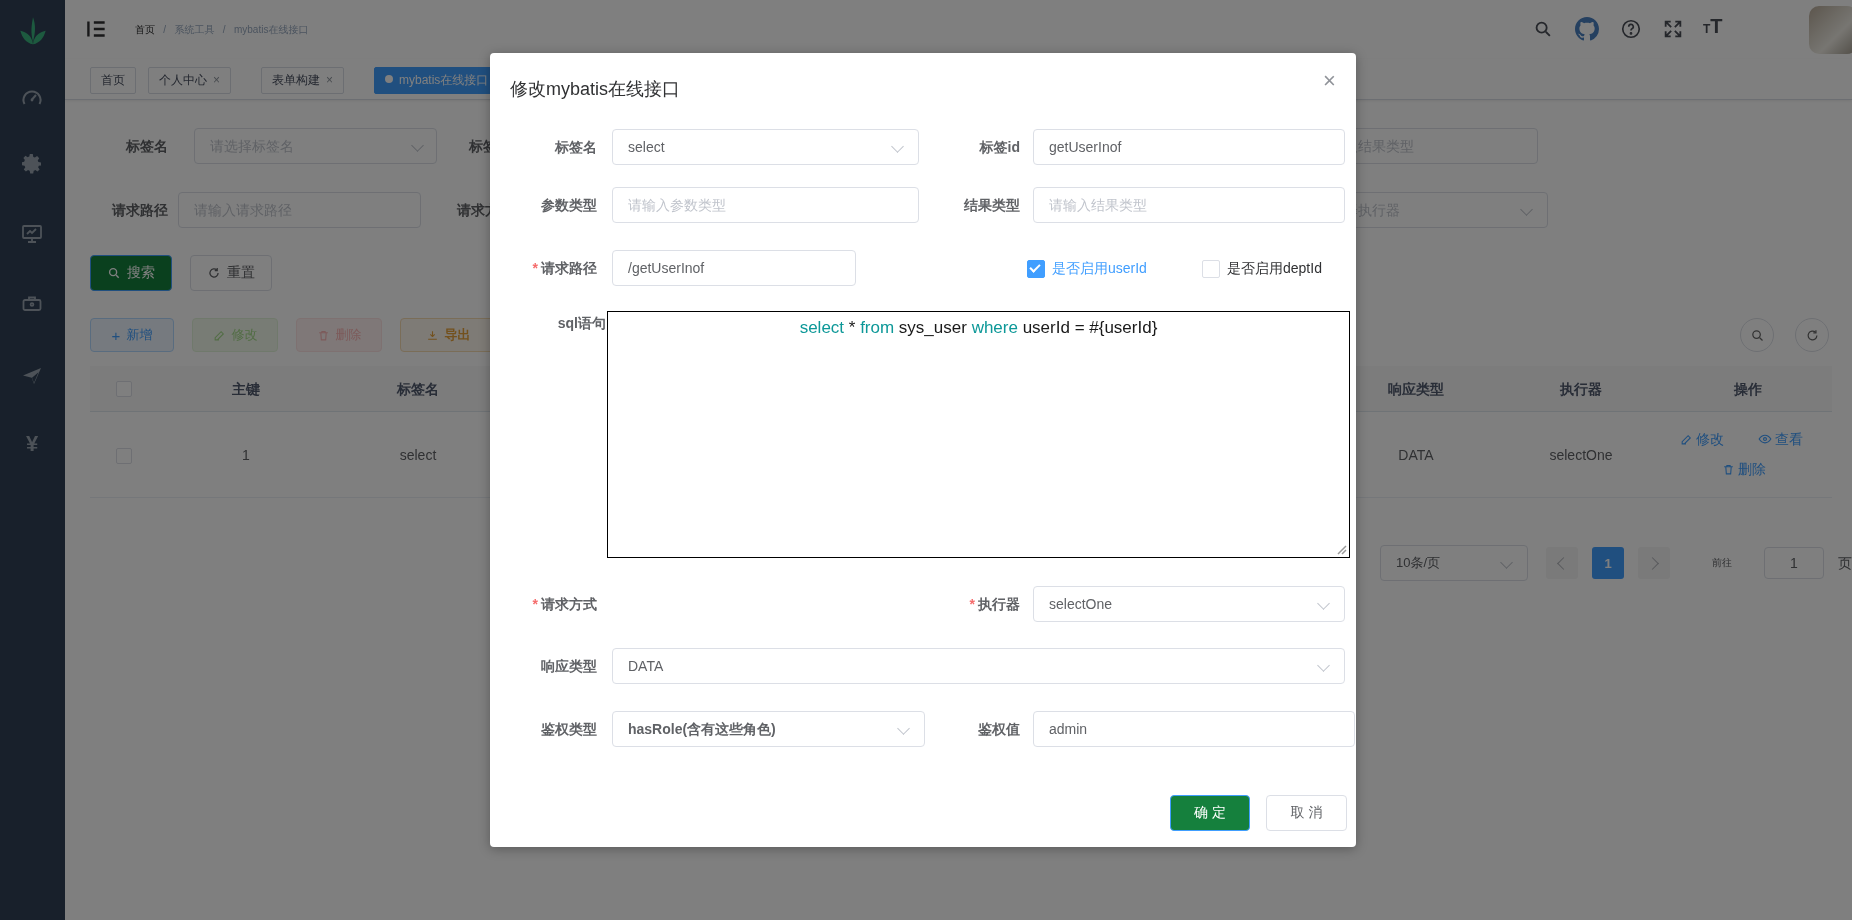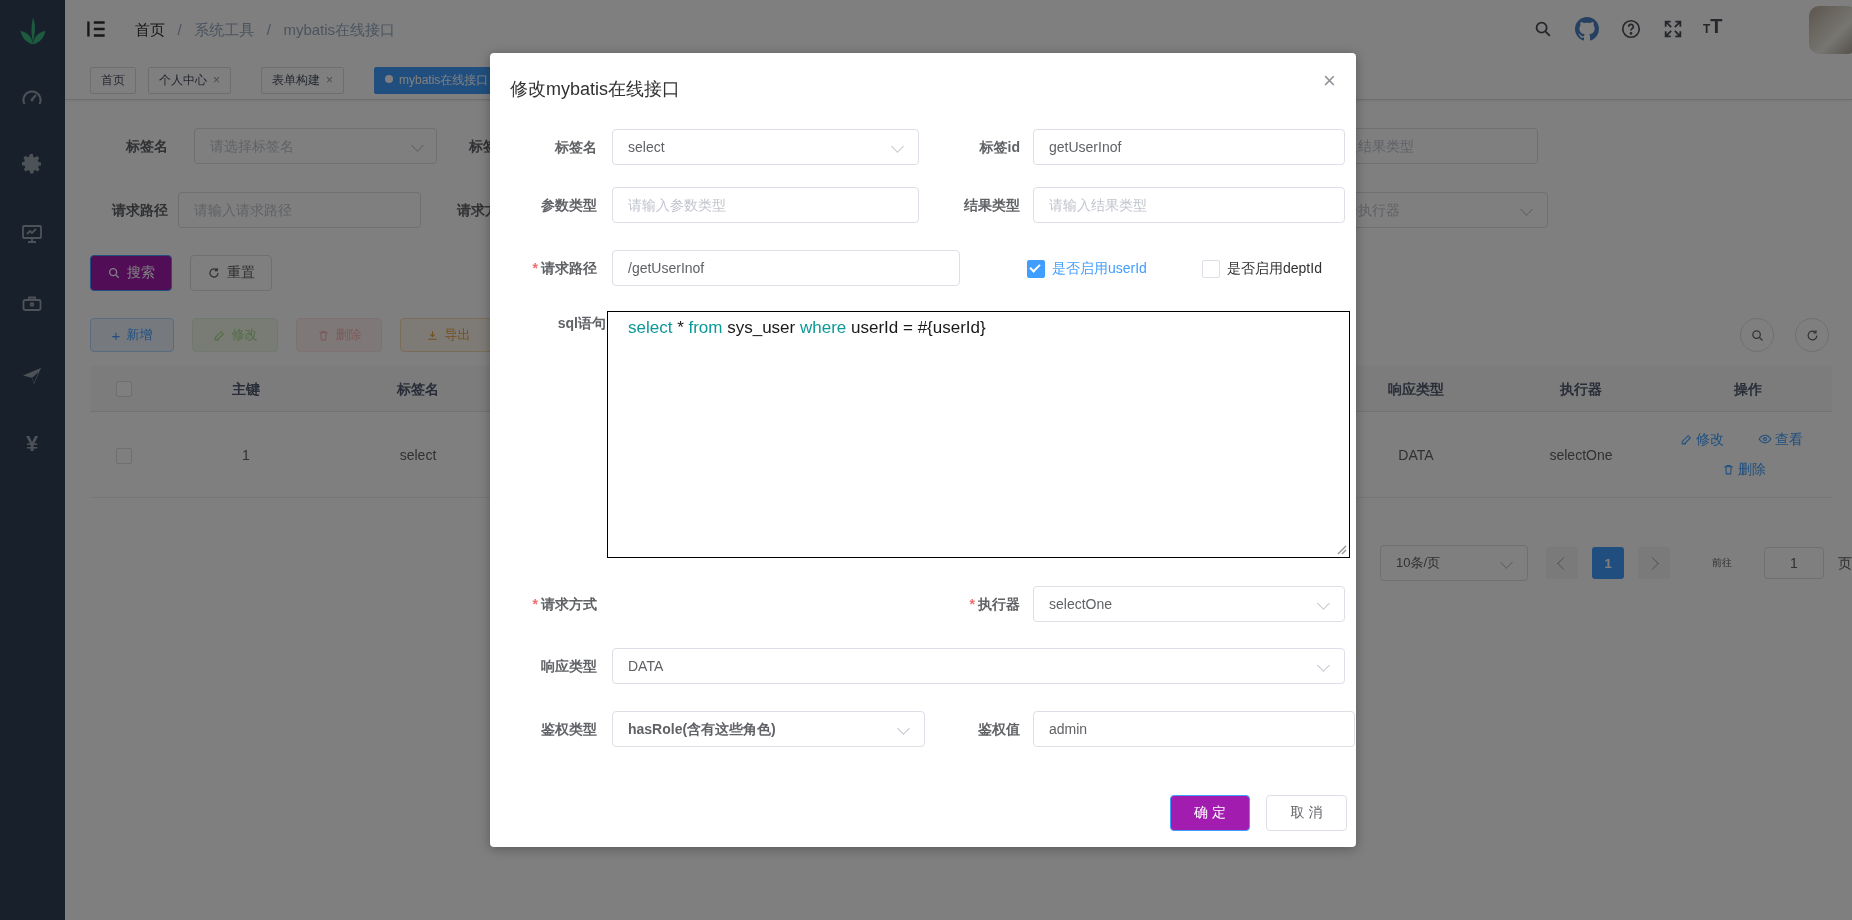--- a/index.html
+++ b/index.html
@@ -3,64 +3,64 @@
 <meta charset="utf-8">
 <style>
   html,body{margin:0;padding:0;background:#fff;font-family:"Liberation Sans","DejaVu Sans",sans-serif;}
   .stage{position:relative;width:1852px;height:920px;overflow:hidden;background:#fff;}
   .a{position:absolute;box-sizing:border-box;}
   
   .sidebar{left:0;top:0;width:65px;height:920px;background:#304156;}
   .side-ic{left:20px;width:24px;height:24px;color:#9aa5b1;}
   
   .navbar{left:65px;top:0;width:1787px;height:59px;background:#fff;box-shadow:0 1px 4px rgba(0,21,41,.08);}
-  .crumb{font-size:15px;line-height:59px;white-space:nowrap;}
+  .crumb{font-size:10px;line-height:59px;white-space:nowrap;}
   .crumb .c1{color:#303133;}
   .crumb .sep,.crumb .c2{color:#97a8be;}
   .nav-ic{color:#4a4e57;}
   
   .tabsbar{left:65px;top:59px;width:1787px;height:41px;background:#fff;border-bottom:1px solid #d8dce5;box-shadow:0 1px 3px rgba(0,0,0,.08);}
   .tag{position:absolute;top:8px;height:27px;line-height:25px;border:1px solid #d8dce5;background:#fff;color:#495060;font-size:12px;padding:0 10px;box-sizing:border-box;border-radius:2px;white-space:nowrap;}
   .tag .x{margin-left:6px;color:#8f969e;font-size:12px;}
   .tag.active{background:#409EFF;border-color:#409EFF;color:#fff;}
   .tag.active .dot{display:inline-block;width:8px;height:8px;border-radius:50%;background:#fff;margin-right:6px;vertical-align:1px;}
   .tag.active .x{color:#fff;}
   
   .f-label{font-size:14px;font-weight:700;color:#606266;line-height:36px;text-align:right;white-space:nowrap;}
   .field{height:36px;border:1px solid #dcdfe6;border-radius:4px;background:#fff;font-size:14px;color:#606266;line-height:34px;padding:0 30px 0 15px;white-space:nowrap;overflow:hidden;}
   .field input{border:none;outline:none;width:100%;height:32px;font-size:14px;color:#606266;font-family:inherit;background:transparent;padding:0;}
   .field input::placeholder{color:#c0c4cc;}
   .ph{color:#c0c4cc;}
   .chev{position:absolute;width:8px;height:8px;border-right:1.5px solid #c0c4cc;border-bottom:1.5px solid #c0c4cc;transform:rotate(45deg);}
   .btn{display:flex;align-items:center;justify-content:center;gap:6px;height:36px;border-radius:4px;font-size:14px;box-sizing:border-box;white-space:nowrap;}
-  .btn-primary{background:#a21caf;color:#fff;border:1px solid #409EFF;}
+  .btn-primary{background:#15803d;color:#fff;border:1px solid #409EFF;}
   .btn-plain{background:#fff;color:#606266;border:1px solid #dcdfe6;}
   .btn-sm{height:34px;font-size:13px;}
   .p-add{background:#ecf5ff;border:1px solid #b3d8ff;color:#409EFF;}
   .p-edit{background:#f0f9eb;border:1px solid #e1f3d8;color:#a4da89;}
   .p-del{background:#fef0f0;border:1px solid #fde2e2;color:#f9b4b4;}
-  .p-exp{background:#fdf6ec;border:1px solid #f5dab1;color:#e6a23c;}
+  .p-exp{background:#fdf6ec;border:1px solid #f5dab1;color:#e6a23c;font-weight:bold;}
   .circle-btn{width:34px;height:34px;border-radius:50%;border:1px solid #dcdfe6;background:#fff;display:flex;align-items:center;justify-content:center;color:#666;}
   .cb{position:absolute;width:14px;height:14px;border:1px solid #dcdfe6;border-radius:2px;background:#fff;}
   .cb.on{background:#409EFF;border-color:#409EFF;}
   .cb.on::after{content:"";position:absolute;left:4px;top:1px;width:4px;height:8px;border:solid #fff;border-width:0 2px 2px 0;transform:rotate(45deg);}
   
   .th{font-size:14px;font-weight:700;color:#515a6e;text-align:center;line-height:46px;}
   .td{font-size:14px;color:#606266;text-align:center;line-height:86px;}
   .lnk{display:inline-flex;align-items:center;gap:3px;color:#409EFF;font-size:14px;line-height:20px;}
   
   .pager-btn{width:32px;height:32px;border-radius:3px;background:#f4f4f5;display:flex;align-items:center;justify-content:center;}
   .pager-btn.cur{background:#409EFF;color:#fff;font-size:13px;font-weight:700;}
   .arrow{width:8px;height:8px;border-right:1.5px solid #b0b3b8;border-bottom:1.5px solid #b0b3b8;}
   
   .overlay{left:0;top:0;width:1852px;height:920px;background:rgba(0,0,0,0.5);z-index:5;}
   .dialog{left:490px;top:53px;width:866px;height:794px;background:#fff;border-radius:4px;box-shadow:0 2px 12px rgba(0,0,0,.3);z-index:10;}
   .dlg-title{font-size:18px;color:#303133;line-height:24px;}
   .req{color:#f56c6c;margin-right:3px;font-size:14px;}
-  .sqlbox{border:1.5px solid #000;background:#fff;font-size:17px;line-height:24px;padding:4px 20px;font-family:"Liberation Sans","DejaVu Sans",sans-serif;}
+  .sqlbox{border:1.5px solid #000;background:#fff;font-size:17px;line-height:24px;padding:4px 20px;font-family:"Liberation Sans","DejaVu Sans",sans-serif;text-align:center;}
   .kw{color:#0d9898;}
   .plain{color:#1a1a1a;}
 </style>
 </head>
 <body>
 
 <div class="stage">
 
   <div class="a sidebar">
     <div class="a" style="left:14px;top:11px;width:38px;height:38px;">
@@ -304,21 +304,21 @@
     <div class="a f-label" style="left:0;top:134px;width:107px;">参数类型</div>
     <div class="a field" style="left:122px;top:134px;width:307px;padding-right:15px;">
       <input placeholder="请输入参数类型" style="">
     </div>
     <div class="a f-label" style="left:380px;top:134px;width:150px;">结果类型</div>
     <div class="a field" style="left:543px;top:134px;width:312px;padding-right:15px;">
       <input placeholder="请输入结果类型" style="">
     </div>
 
     <div class="a f-label" style="left:0;top:197px;width:107px;"><span class="req">*</span><span>请求路径</span></div>
-    <div class="a field" style="left:122px;top:197px;width:348px;padding-right:15px;">
+    <div class="a field" style="left:122px;top:197px;width:244px;padding-right:15px;">
       <input value="/getUserInof" style="">
     </div>
     <div class="cb on" style="left:537px;top:207px;width:16px;height:16px;"></div>
     <div class="a" style="left:562px;top:197px;font-size:14px;color:#409EFF;line-height:36px;">是否启用userId</div>
     <div class="cb" style="left:712px;top:207px;width:16px;height:16px;"></div>
     <div class="a" style="left:737px;top:197px;font-size:14px;color:#303133;line-height:36px;">是否启用deptId</div>
 
     <div class="a f-label" style="left:0;top:252px;width:107px;margin-left:9px;">sql语句</div>
     <div class="a sqlbox" style="left:117px;top:258px;width:743px;height:247px;">
       <span class="kw">select</span><span class="plain"> * </span><span class="kw">from</span><span class="plain"> sys_user </span><span class="kw">where</span><span class="plain"> userId = #{userId}</span>

